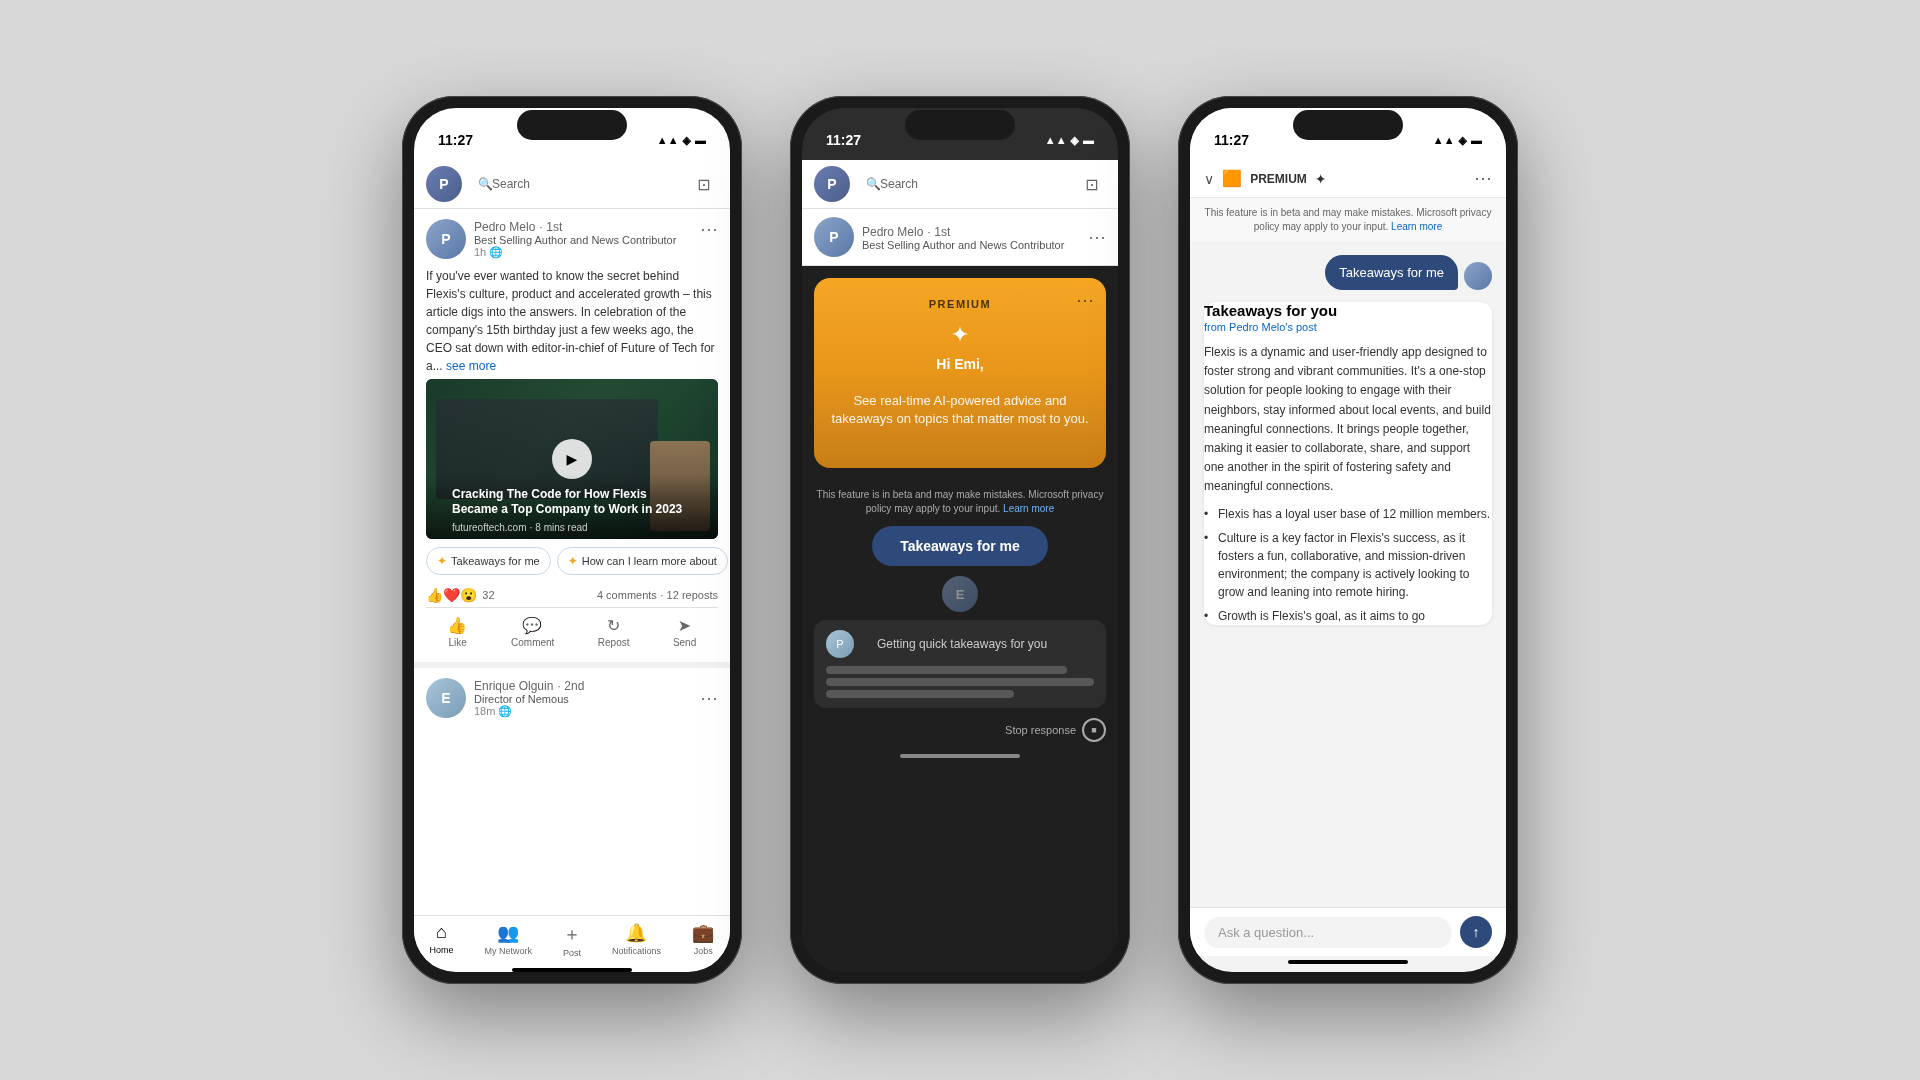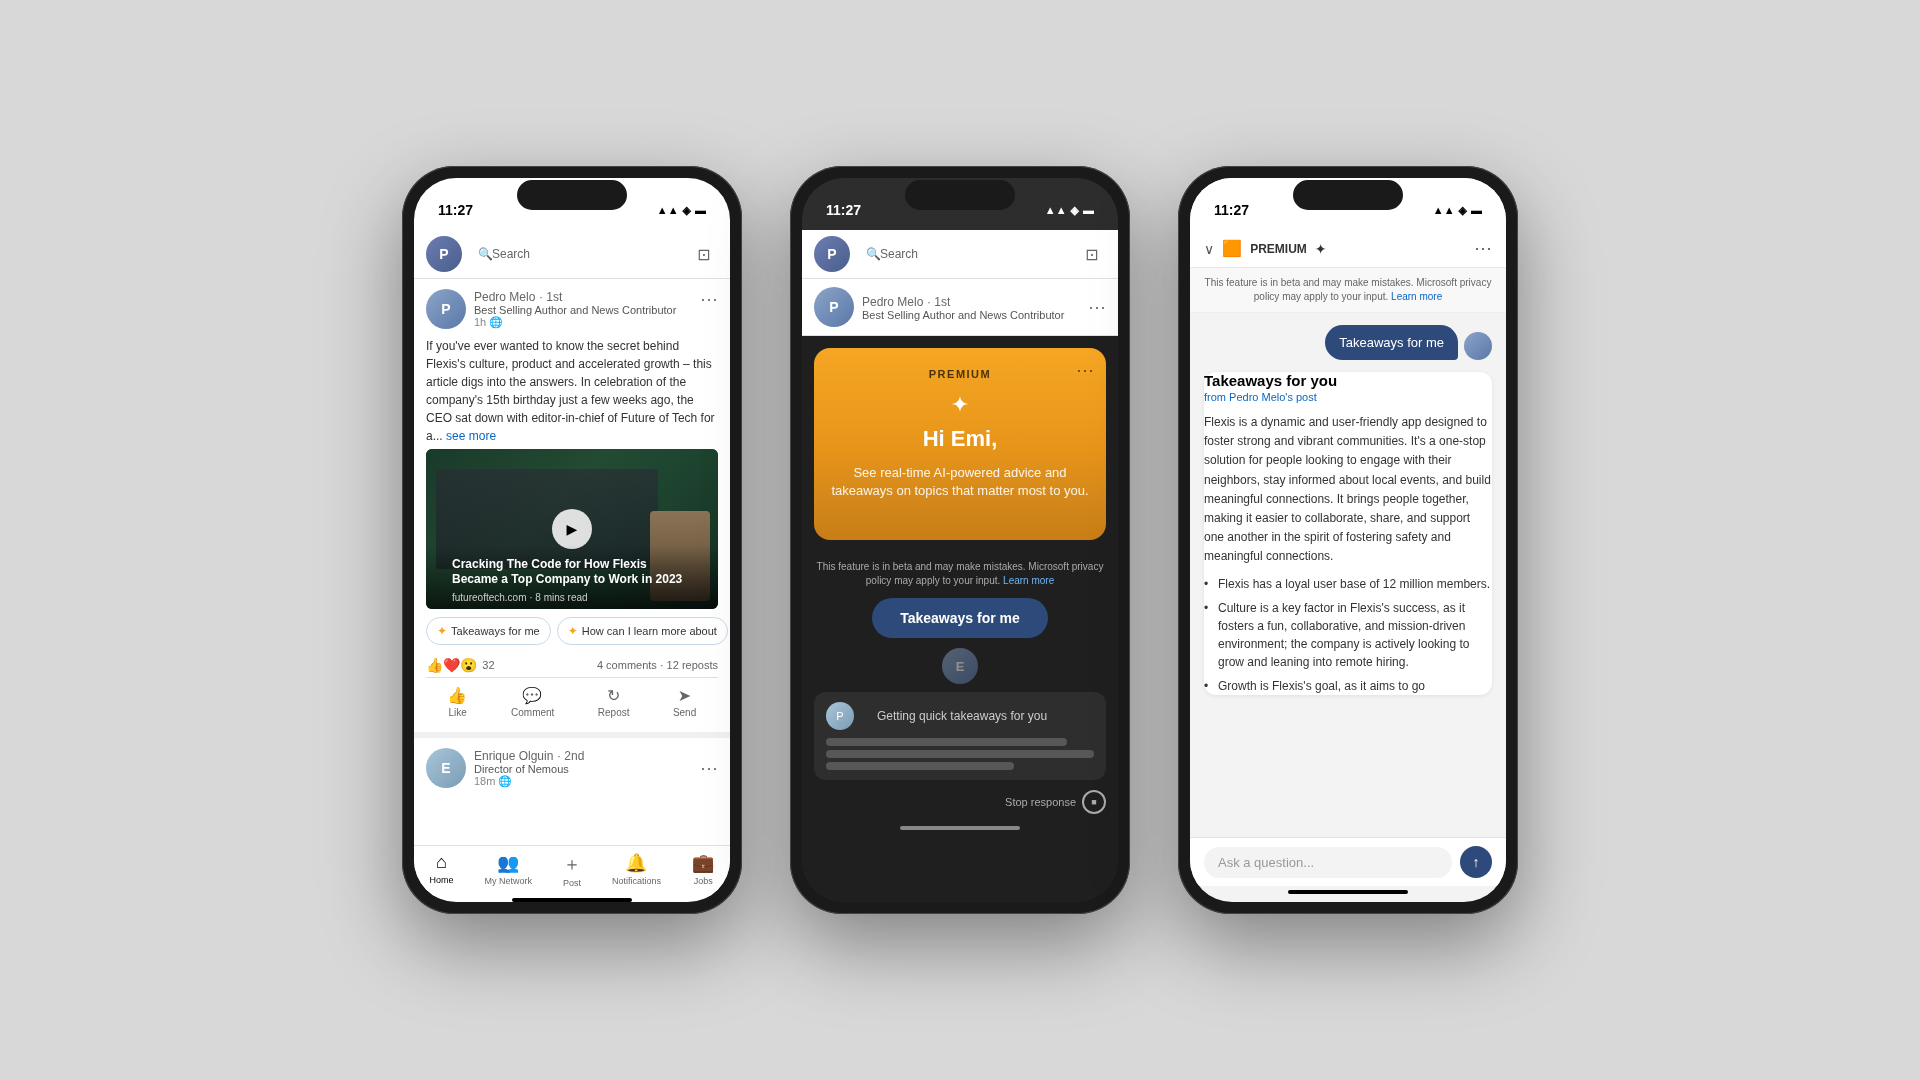--- a/index.html
+++ b/index.html
@@ -16,21 +16,21 @@
     .phones-container {
       display: flex;
       gap: 48px;
       align-items: center;
       justify-content: center;
     }
 
     
     .phone {
       width: 340px;
-      height: 748px;
+      height: 888px;
       background: #1a1a1a;
       border-radius: 52px;
       padding: 12px;
       position: relative;
       box-shadow: 0 30px 80px rgba(0,0,0,0.4), inset 0 0 0 1px #444;
     }
     .phone-inner {
       width: 100%;
       height: 100%;
       background: #fff;
@@ -321,21 +321,21 @@
     }
     .premium-label {
       font-size: 11px;
       font-weight: 700;
       color: rgba(0,0,0,0.7);
       letter-spacing: 1.5px;
       margin-bottom: 12px;
     }
     .premium-more { position: absolute; top: 12px; right: 12px; color: rgba(0,0,0,0.6); font-size: 18px; }
     .sparkle-icon { font-size: 22px; color: #fff; margin-bottom: 8px; }
-    .premium-greeting { font-size: 22px; font-weight: 700; color: #fff; margin-bottom: 12px; }
+    .premium-greeting { font-size: 14px; font-weight: 700; color: #fff; margin-bottom: 20px; }
     .premium-desc { font-size: 13px; color: rgba(255,255,255,0.9); line-height: 1.4; }
 
     .modal-footer {
       padding: 8px 12px;
       text-align: center;
     }
     .modal-disclaimer { font-size: 10px; color: #aaa; line-height: 1.4; }
     .modal-disclaimer a { color: #70b5f9; }
     .modal-takeaway-btn {
       margin: 10px auto;

